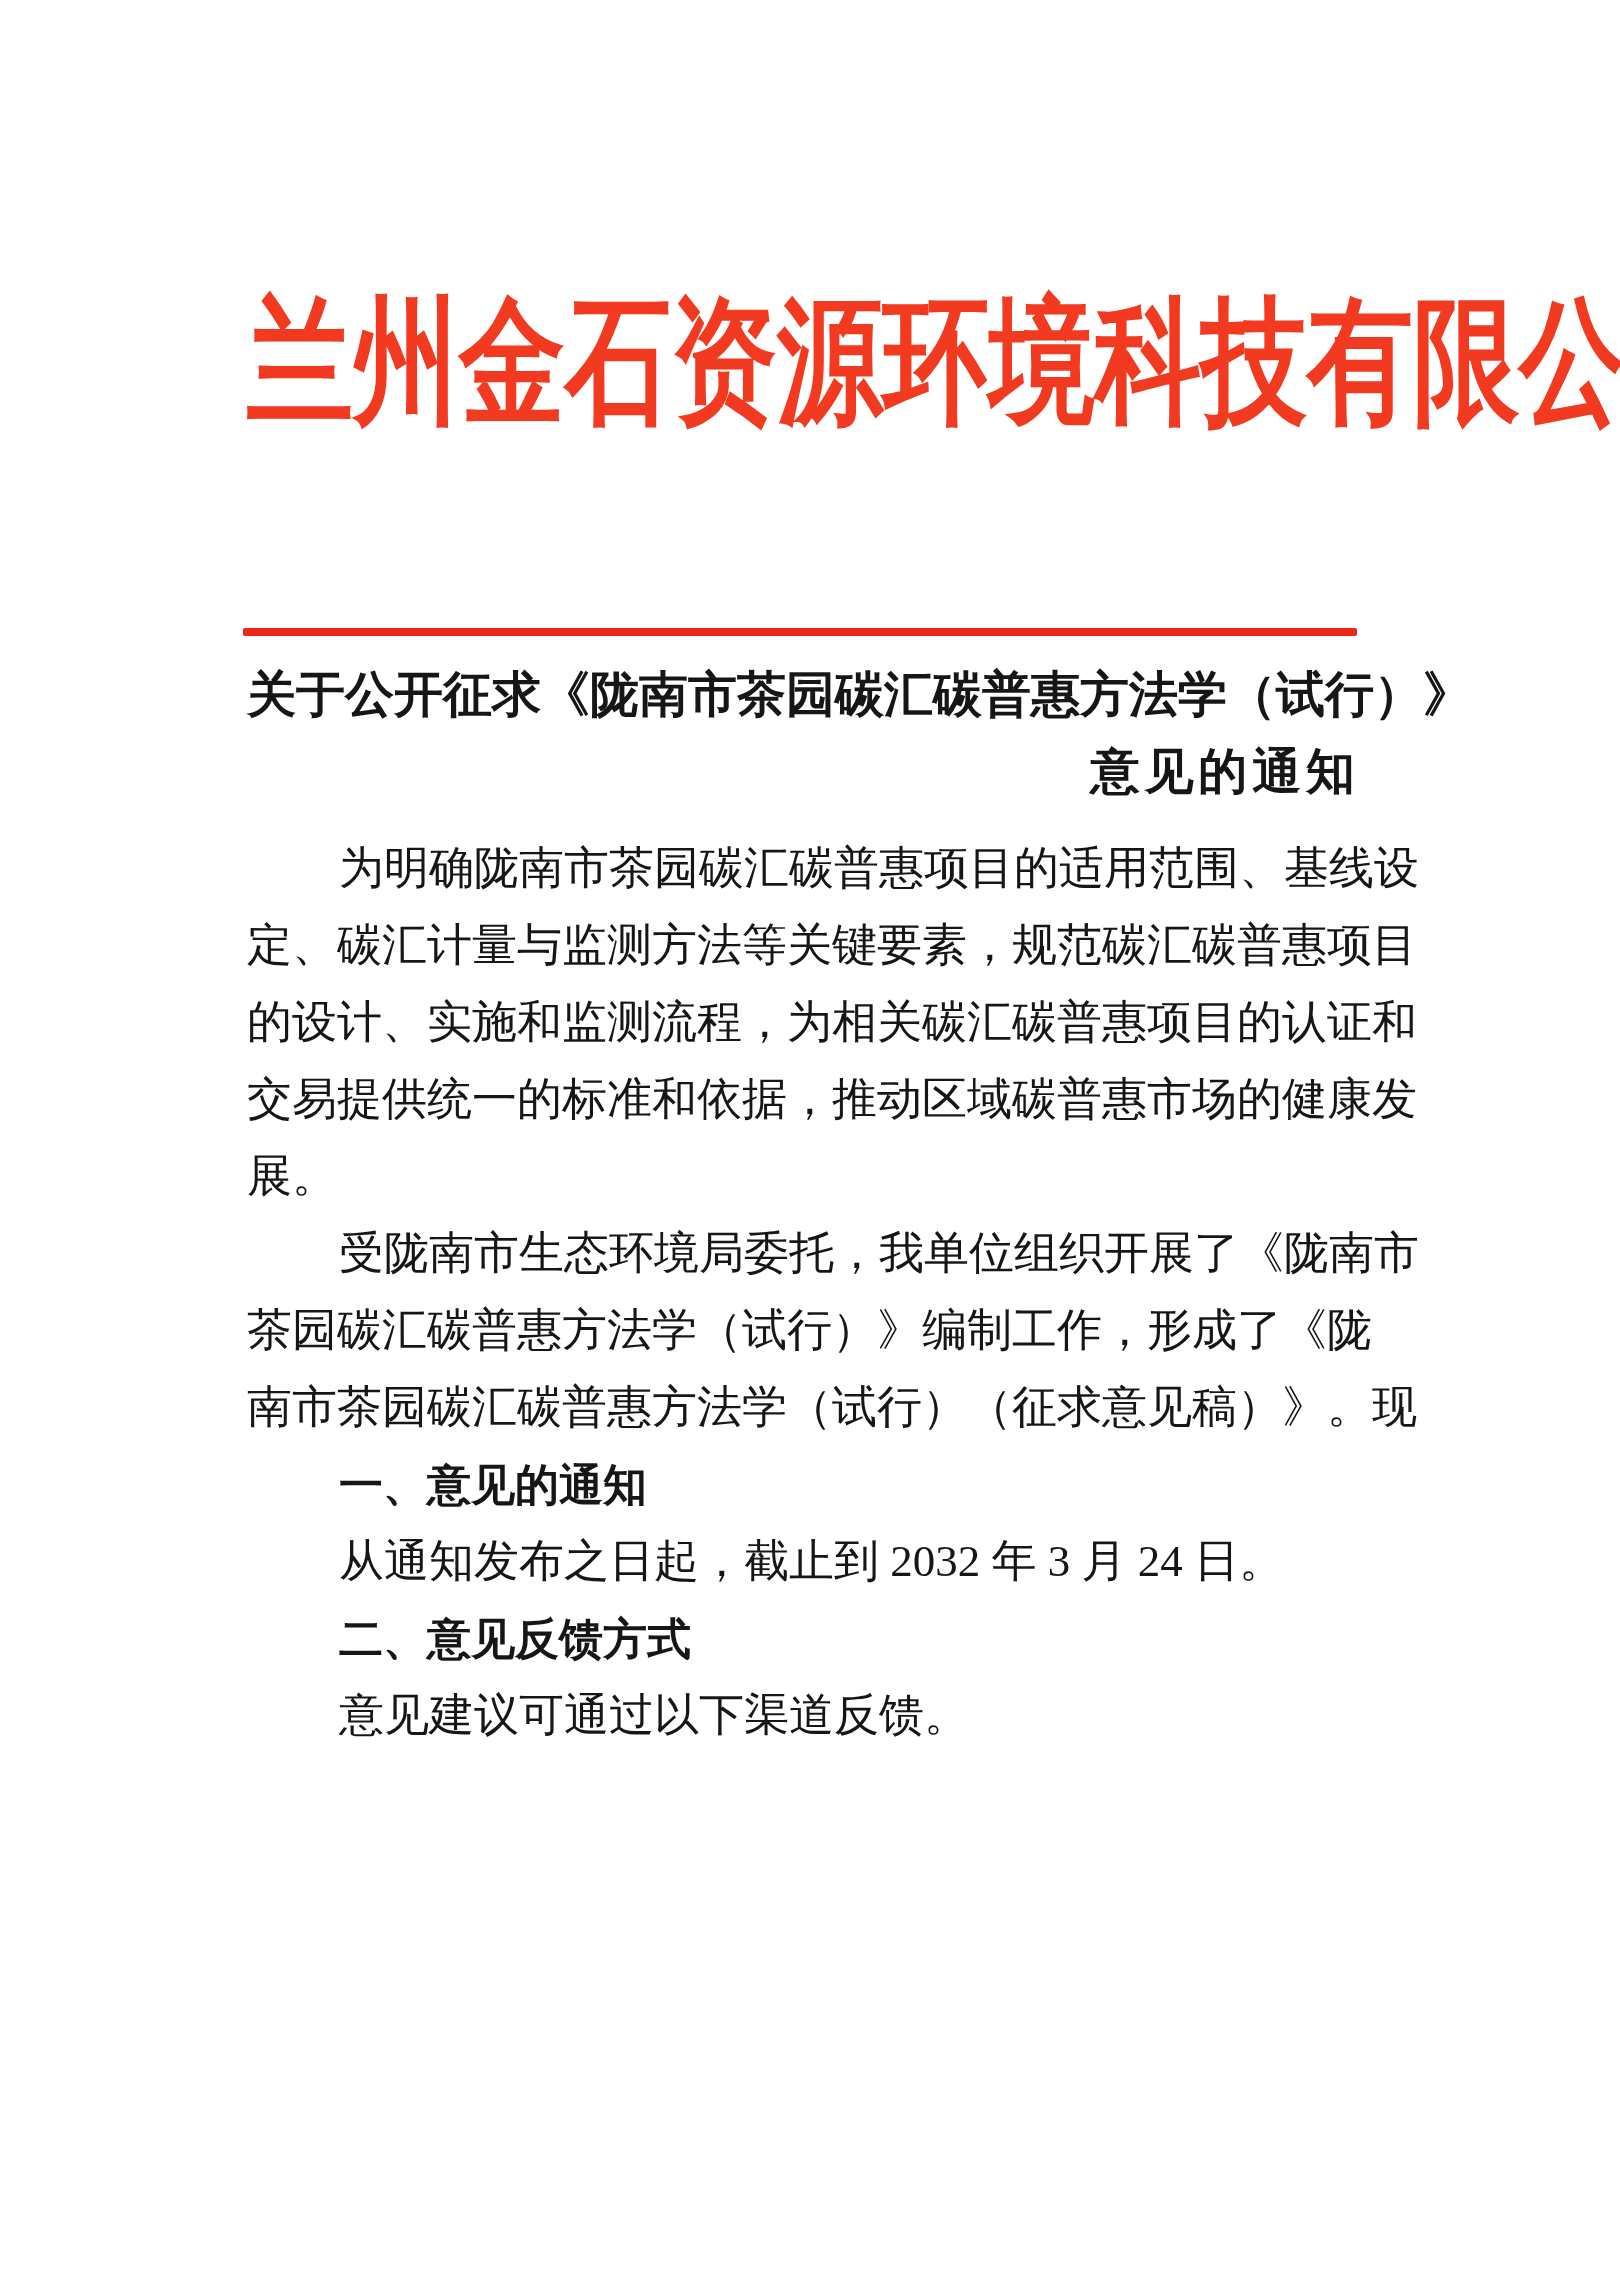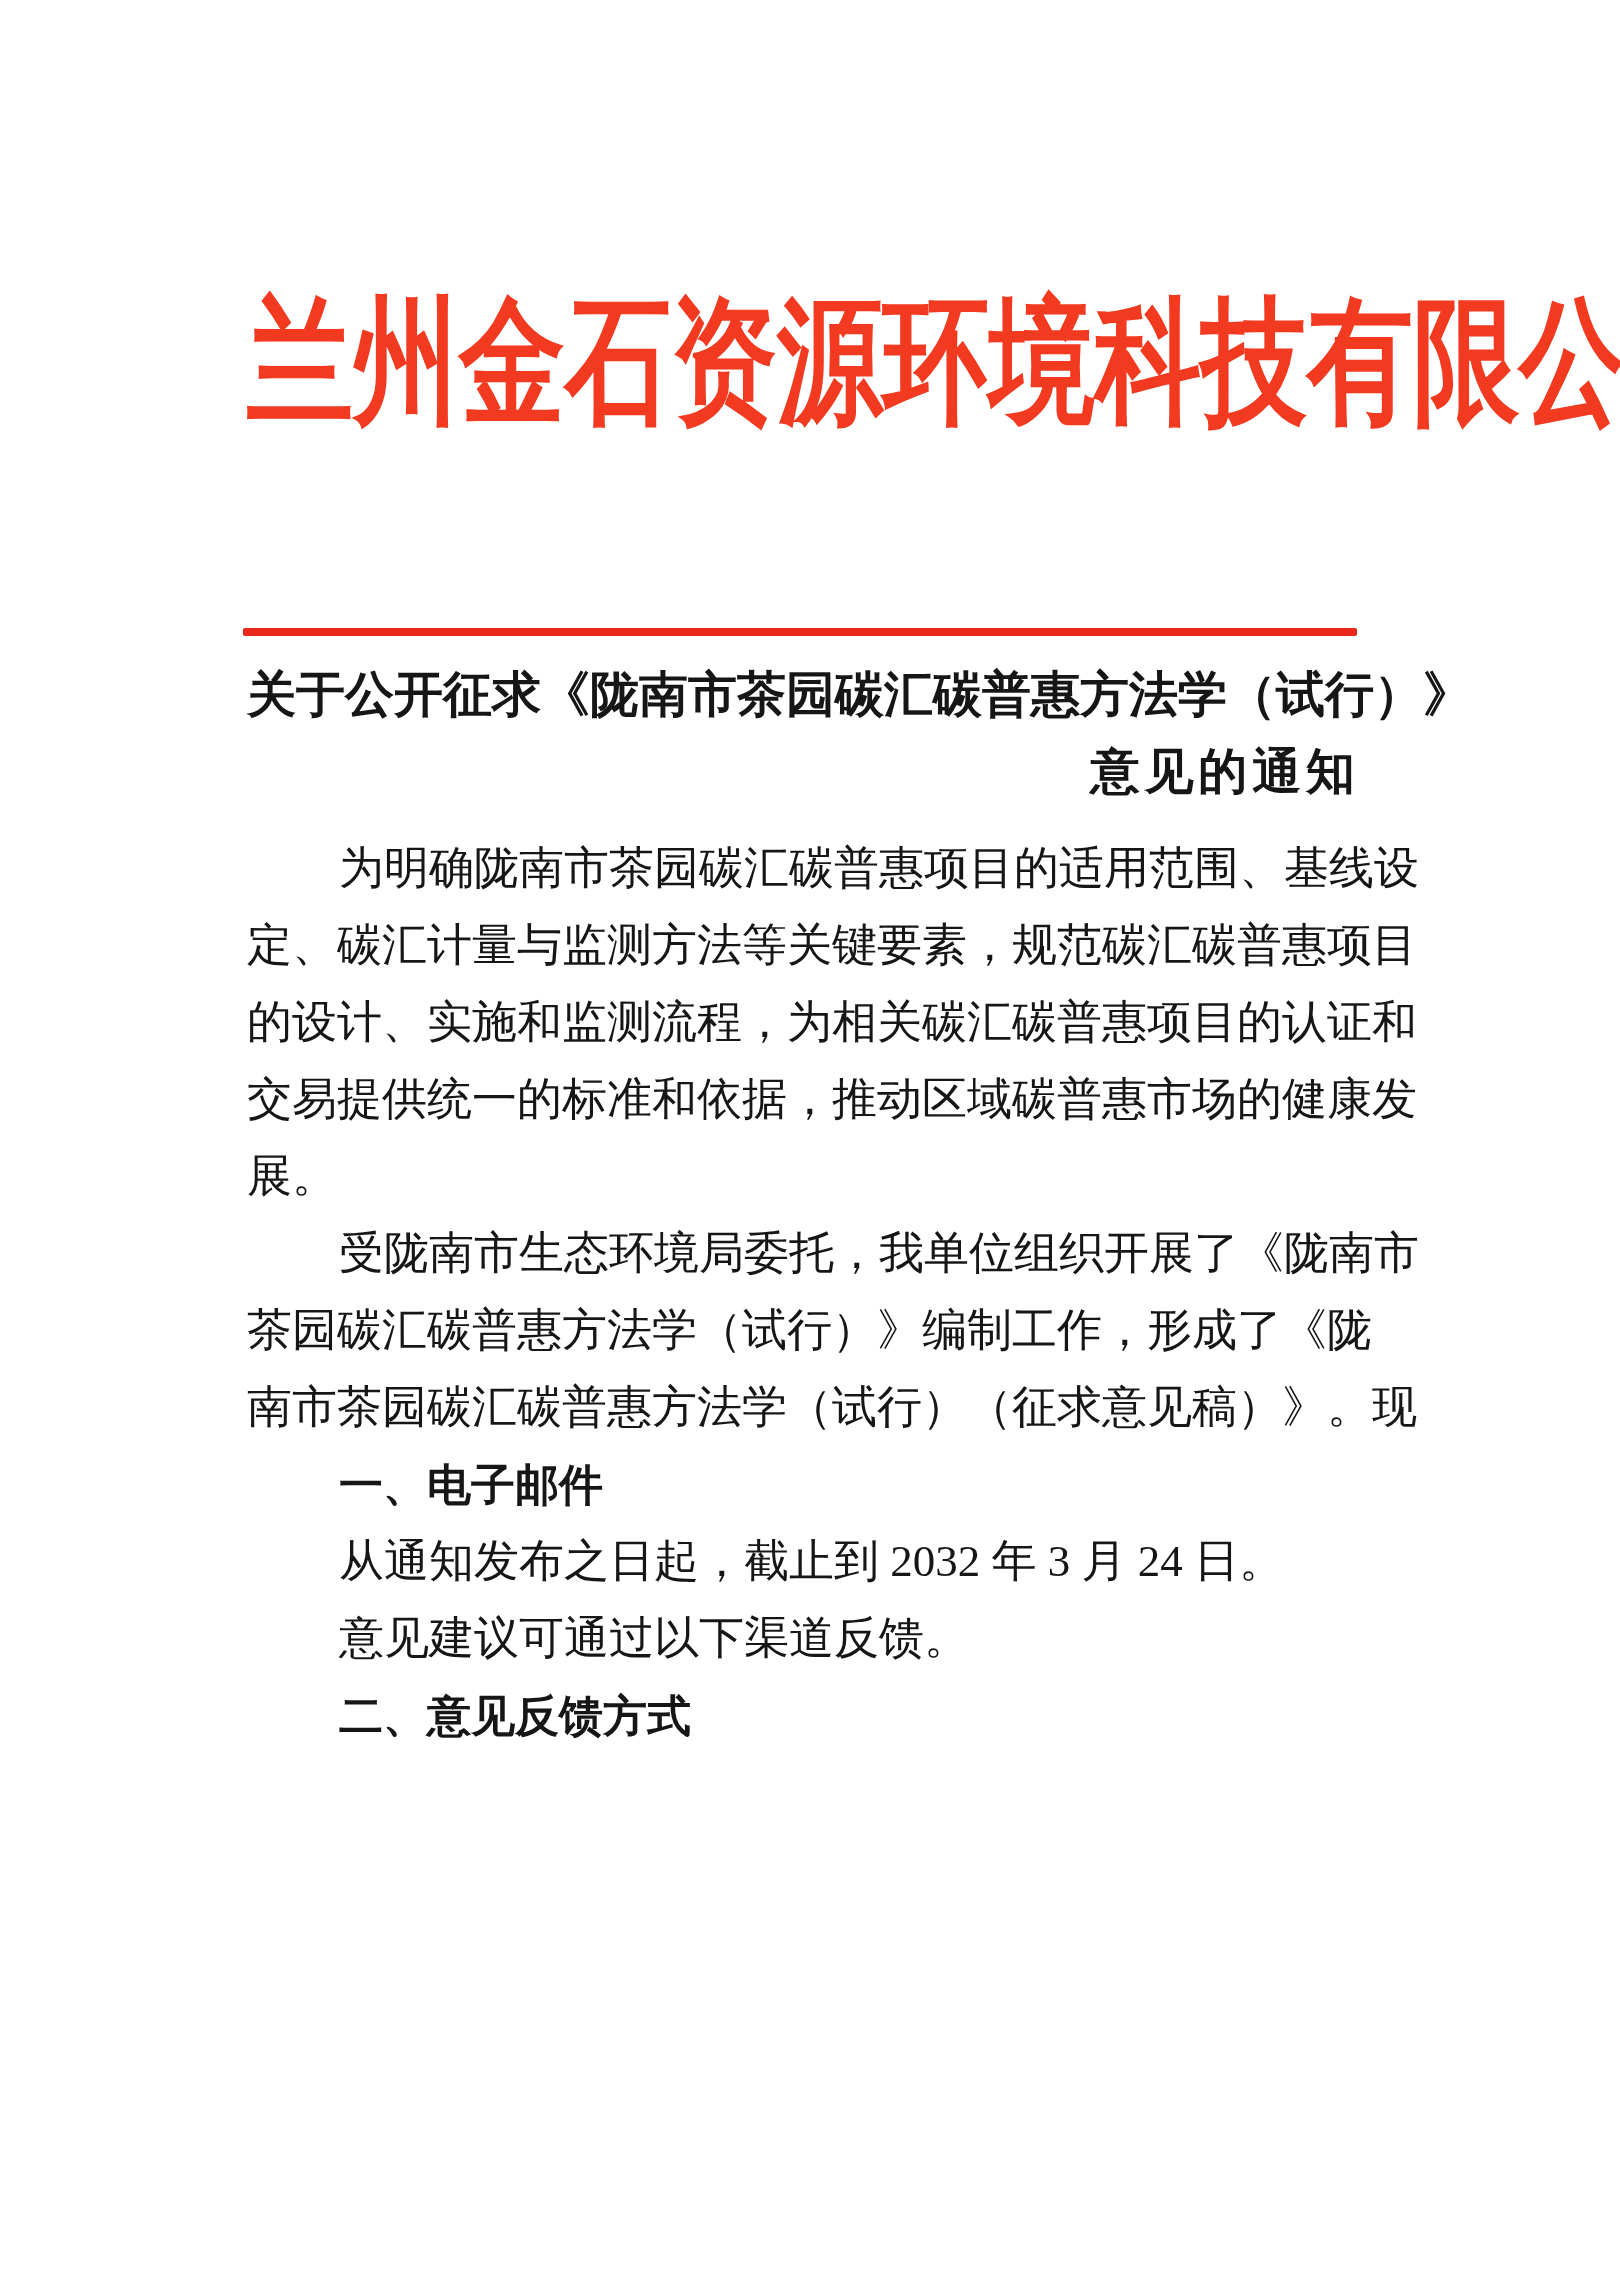--- a/index.html
+++ b/index.html
@@ -331,20 +331,20 @@
         <span>征</span>
         <span>求</span>
         <span>意</span>
         <span>见</span>
         <span>稿</span>
         <span>）</span>
         <span>》</span>
         <span>。</span>
         <span>现</span>
       </div>
-      <div class="body-line indent bold">一、电子邮件</div>
+      <div class="body-line indent bold">一、意见的通知</div>
       <div class="body-line indent">从通知发布之日起，截止到 2032 年 3 月 24 日。</div>
+      <div class="body-line indent bold">二、意见反馈方式</div>
       <div class="body-line indent">意见建议可通过以下渠道反馈。</div>
-      <div class="body-line indent bold">二、意见反馈方式</div>
     </main>
 
 </div>
 
 
 </body></html>

